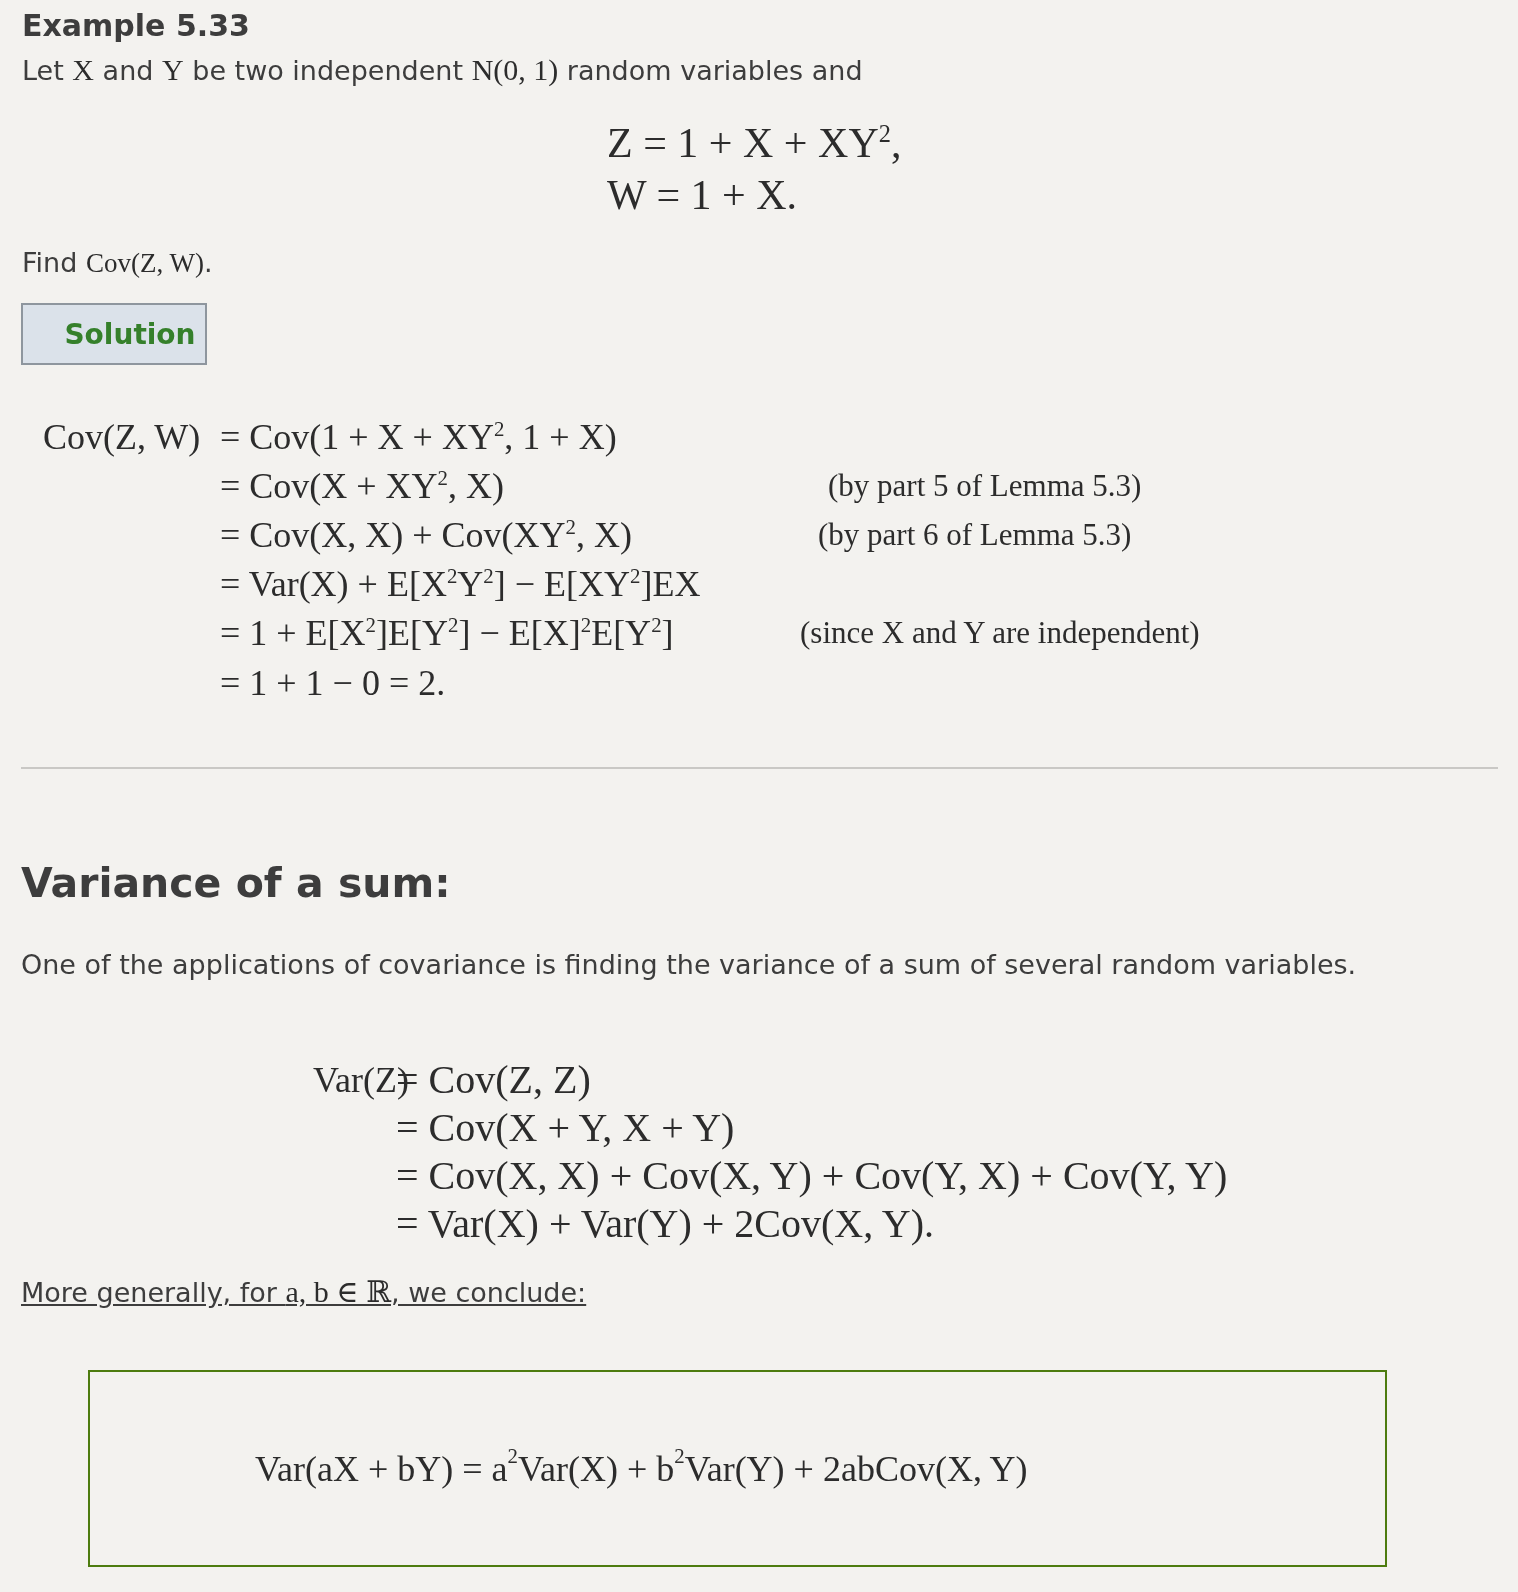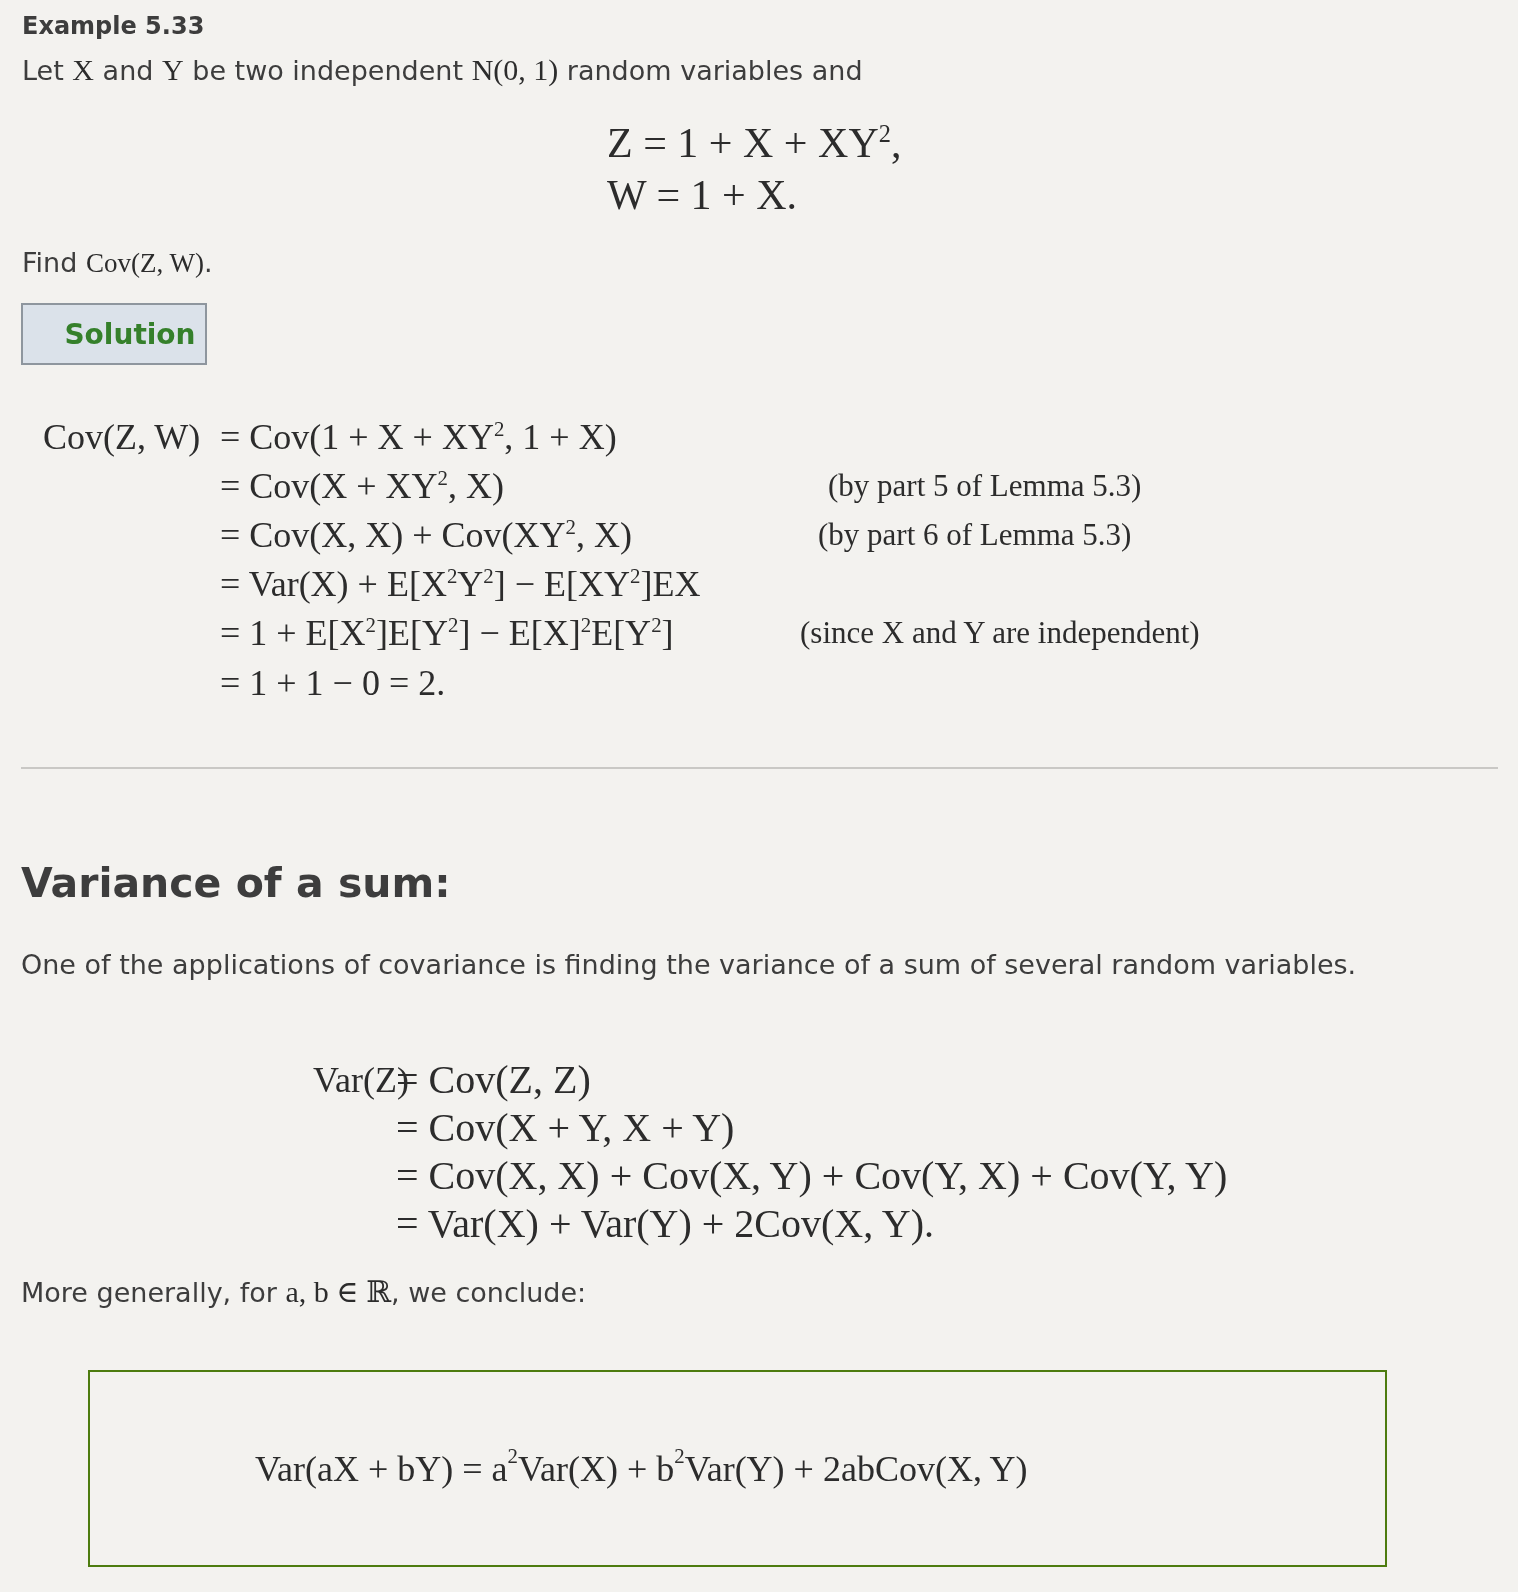--- a/index.html
+++ b/index.html
@@ -2,21 +2,21 @@
 <html><head>
 <meta charset="utf-8">
 <style>
   html,body{margin:0;padding:0;background:#f3f2ef;}
   .page{position:relative;width:1518px;height:1592px;background:#f3f2ef;overflow:hidden;
         font-family:"DejaVu Sans","Liberation Sans",sans-serif;color:#3d3d3d;}
   .sans{font-family:"DejaVu Sans","Liberation Sans",sans-serif;}
   .math{font-family:"Liberation Serif","DejaVu Serif","DejaVu Sans",serif;color:#2c2c2c;}
   sup{font-size:58%;line-height:0;position:relative;top:-0.6em;vertical-align:baseline;}
 
-  .h1{position:absolute;left:22px;top:8px;font-size:24px;font-weight:bold;line-height:36px;}
+  .h1{position:absolute;left:22px;top:8px;font-size:30px;font-weight:bold;line-height:36px;}
   .intro{position:absolute;left:22px;top:50px;font-size:27px;line-height:40px;white-space:nowrap;}
   .intro .math, .textline .math{font-size:30px;}
   .eqsys{position:absolute;left:607px;top:117px;}
   .eqsys .eline{height:52px;line-height:52px;font-size:42px;white-space:nowrap;}
   .find{position:absolute;left:22px;top:243px;font-size:27px;line-height:40px;white-space:nowrap;}
 
   .solution-btn{position:absolute;left:21px;top:303px;width:186px;height:62px;
         background:#dbe2ea;border:2px solid #8e969e;box-sizing:border-box;
         display:flex;align-items:center;justify-content:center;cursor:pointer;padding-left:32px;}
   .solution-btn span{font-size:28px;font-weight:bold;color:#35802b;}
@@ -29,21 +29,21 @@
   .hr{position:absolute;left:21px;top:767px;width:1477px;height:2px;background:#c9c8c5;}
 
   .h2{position:absolute;left:21px;top:858px;font-size:41px;font-weight:bold;line-height:50px;}
   .para1{position:absolute;left:21px;top:944px;font-size:27px;line-height:42px;white-space:nowrap;}
   .para2{position:absolute;left:21px;top:986px;font-size:27px;line-height:42px;white-space:nowrap;}
 
   .vrow{position:absolute;left:0;width:1518px;height:48px;line-height:48px;white-space:nowrap;}
   .vrow .lhs{position:absolute;left:313px;font-size:36px;}
   .vrow .eq{position:absolute;left:396px;font-size:40px;}
 
-  .more{position:absolute;left:21px;top:1272px;font-size:27px;line-height:40px;white-space:nowrap;}
+  .more{position:absolute;left:21px;top:1272px;font-size:27px;line-height:40px;white-space:nowrap;text-decoration:underline;}
 
   .box{position:absolute;left:88px;top:1370px;width:1299px;height:197px;box-sizing:border-box;
        border:2px solid #4d7c0f;}
   .box .beq{position:absolute;left:165px;top:0;height:100%;display:flex;align-items:center;
        font-size:36px;white-space:nowrap;}
   .box .btag{position:absolute;left:1058px;top:0;height:100%;display:flex;align-items:center;
        font-size:36px;}
 </style>
 </head>
 <body>

